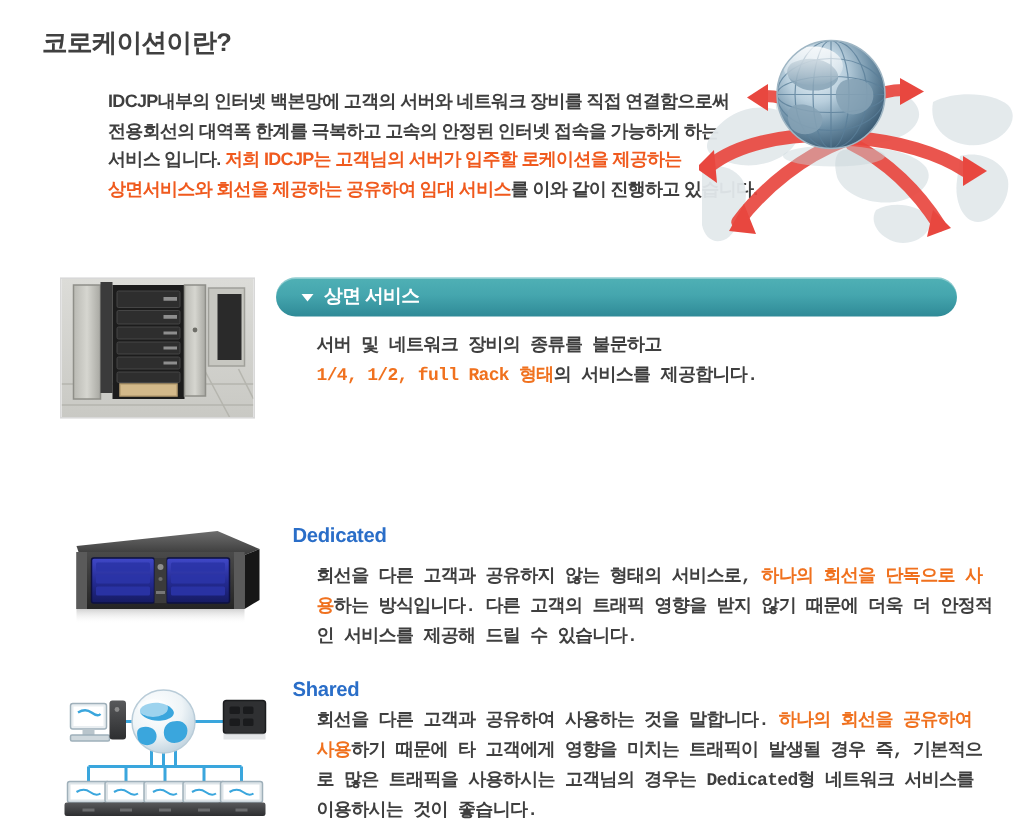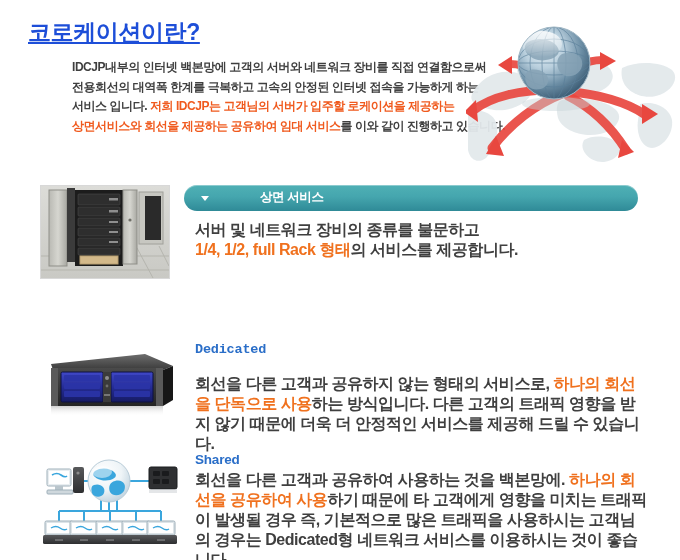--- a/index.html
+++ b/index.html
@@ -15,25 +15,24 @@
     font-family: "Liberation Sans", "DejaVu Sans", sans-serif;
     color: #3a3a3a;
     -webkit-font-smoothing: antialiased;
   }
 
   
   .page-title {
     position: absolute;
     left: 28px;
     top: 17px;
-    font-size: 23px;
+    font-size: 17px;
     font-weight: bold;
-    color: #1d4ed8;
+    color: #404040;
     letter-spacing: -0.4px;
-    text-decoration: underline;
   }
   .intro-text {
     position: absolute;
     left: 28px;
     top: 58px;
     width: 450px;
     font-size: 12px;
     line-height: 19.5px;
     font-weight: bold;
     color: #3f3f3f;
@@ -85,50 +84,50 @@
     border-top: 5px solid #ffffff;
   }
   .bar .bar-label {
     position: absolute;
     left: 32px;
     top: 4px;
     font-size: 12.5px;
     font-weight: bold;
     color: #ffffff;
     letter-spacing: -0.4px;
-    margin-left: 44px;
   }
 
   .body-text {
     position: absolute;
-    left: 195px;
+    left: 211px;
     width: 455px;
-    font-size: 16px;
+    font-size: 12px;
     line-height: 20px;
     font-weight: bold;
     color: #3f3f3f;
     letter-spacing: -0.45px;
+    font-family: Liberation Mono, monospace;
   }
   .body-text .hl { color: #f0711e; }
   .sub-title {
     position: absolute;
     left: 195px;
     font-size: 13.5px;
     font-weight: bold;
     color: #2a6ec8;
     letter-spacing: -0.2px;
   }
 
   
   #bar-colocation  { top: 2px; }
   #text-colocation { top: 37px; }
 
   
   #bar-network      { top: 5px; }
-  #title-dedicated  { top: 37px; font-family: Liberation Mono, monospace; }
+  #title-dedicated  { top: 44px; }
   #text-dedicated   { top: 62px; margin-top: 7px; }
   #title-shared     { top: 147px; }
   #text-shared      { top: 165px; }
 </style>
 </head>
 <body>
 
 <div class="page-title">코로케이션이란?</div>
 
 <div class="intro-text">
@@ -414,15 +413,15 @@
           <path d="M6 7 q5 -3 9 0 q4 3 7 1" stroke="#3aa6dd" stroke-width="1.4" fill="none"></path>
           <rect x="-2" y="14" width="32" height="9" rx="1.5" fill="url(#lapG)"></rect>
           <rect x="10" y="18" width="8" height="2" fill="#6b6c6e"></rect>
         </g>
       </g>
     </svg>
   </div>
 
   <div class="sub-title" id="title-shared">Shared</div>
   <div class="body-text" id="text-shared">
-    <span>회선을 다른 고객과 공유하여 사용하는 것을 백본망에. </span><span class="hl">하나의 회선을 공유하여 사용</span><span>하기 때문에 타 고객에게 영향을 미치는 트래픽이 발생될 경우 즉, 기본적으로 많은 트래픽을 사용하시는 고객님의 경우는 Dedicated형 네트워크 서비스를 이용하시는 것이 좋습니다.</span>
+    <span>회선을 다른 고객과 공유하여 사용하는 것을 말합니다. </span><span class="hl">하나의 회선을 공유하여 사용</span><span>하기 때문에 타 고객에게 영향을 미치는 트래픽이 발생될 경우 즉, 기본적으로 많은 트래픽을 사용하시는 고객님의 경우는 Dedicated형 네트워크 서비스를 이용하시는 것이 좋습니다.</span>
   </div>
 </div>
 
 </body></html>

